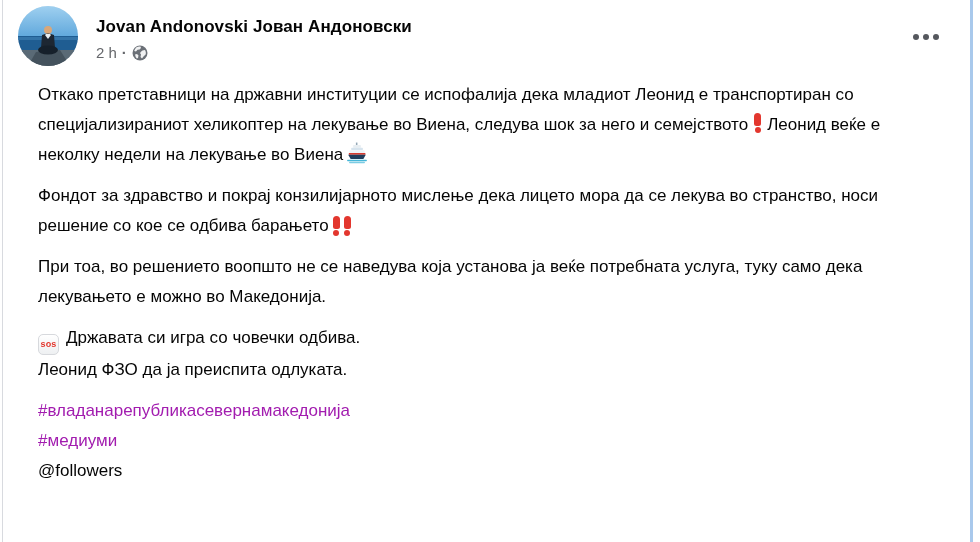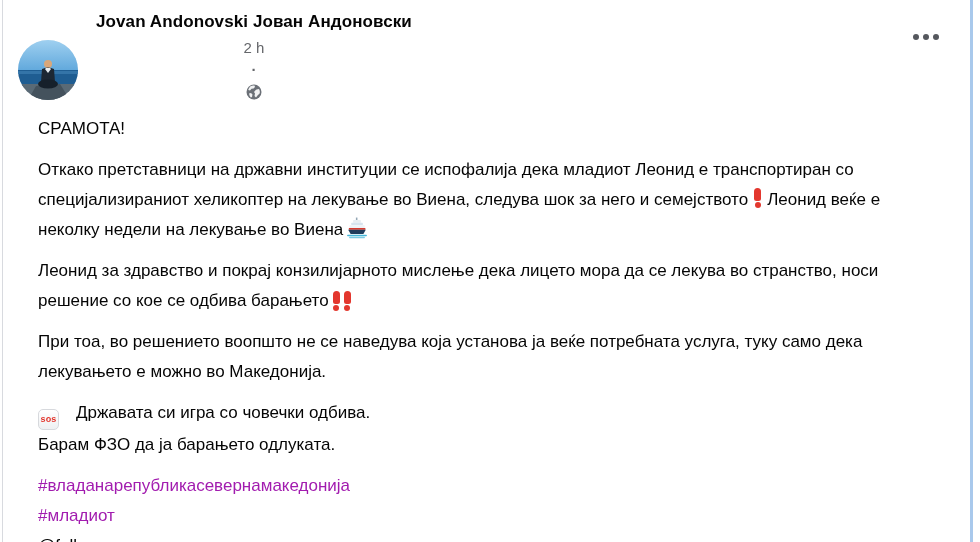--- a/index.html
+++ b/index.html
@@ -20,21 +20,21 @@
   .edge-right {
     position: absolute; right: 7px; top: 0; bottom: 0;
     width: 3px; background: #a9c9ec;
   }
 
   
   .post-header {
     position: relative;
     padding: 6px 48px 0 18px;
     display: flex;
-    align-items: flex-end;
+    align-items: center;
   }
   .avatar {
     width: 60px; height: 60px;
     border-radius: 50%;
     overflow: hidden;
     flex: 0 0 auto;
     cursor: pointer;
     box-shadow: 0 0 0 1px rgba(0,0,0,.06) inset;
   }
   .avatar svg { display: block; }
@@ -46,21 +46,20 @@
     letter-spacing: .1px;
     cursor: pointer;
   }
   .meta-row {
     margin-top: 7px;
     display: flex;
     align-items: center;
     gap: 5px;
     font-size: 15px;
     color: #65676B;
-    flex-direction: column;
   }
   .meta-sep { font-weight: 700; }
   .globe-icon svg { display: block; margin-top: 1px; }
 
   .more-button {
     position: absolute;
     right: 36px; top: 24px;
     width: 36px; height: 26px;
     display: flex;
     align-items: center;
@@ -112,21 +111,21 @@
   }
   .dbl-excl { white-space: nowrap; margin-left: 2px; }
   .dbl-excl .excl { margin: 0 1px; }
 
   
   .sos {
     display: inline-flex;
     align-items: center;
     justify-content: center;
     width: 21px; height: 21px;
-    margin-right: 17px;
+    margin-right: 7px;
     vertical-align: -4px;
     border-radius: 5px;
     border: 1px solid #d7d9dd;
     background: linear-gradient(#ffffff, #eef0f2);
     color: #e3372e;
     font-size: 9px;
     font-weight: 700;
     letter-spacing: .2px;
     text-transform: lowercase;
   }
@@ -177,38 +176,37 @@
       </div>
     </div>
     <div class="more-button">
       <i></i>
         <i></i>
         <i></i>
     </div>
   </div>
 
   <div class="post-body">
-    <p><span>СРАМОТА!</span></p>
 
     <p><span>Откако претставници на државни институции се испофалија дека младиот Леонид е транспортиран со специјализираниот хеликоптер на лекување во Виена, следува шок за него и семејството</span><span class="emj excl"><span class="bar"></span><span class="dot"></span></span><span>Леонид веќе е неколку недели на лекување во Виена</span><svg class="ship emj" viewBox="0 0 20 20">
           <rect x="9" y="0.5" width="1.4" height="3" fill="#94a7b5"></rect>
           <rect x="6.5" y="2.8" width="7" height="2.4" rx="0.5" fill="#e8eef2"></rect>
           <rect x="4.8" y="5.2" width="10.5" height="2.4" rx="0.5" fill="#d7e4ee"></rect>
           <rect x="3.2" y="7.6" width="13.8" height="2.4" rx="0.5" fill="#eef3f7"></rect>
           <rect x="2.6" y="10" width="15" height="1.6" fill="#d63a2f"></rect>
           <path d="M2 11.6 L18 11.6 L15.8 15.4 L4.2 15.4 Z" fill="#1f3d5c"></path>
           <rect x="1" y="16.2" width="18" height="1.3" rx="0.6" fill="#45b6d8"></rect>
           <rect x="2.8" y="18" width="14.4" height="1.3" rx="0.6" fill="#45b6d8" opacity="0.7"></rect>
         </svg></p>
 
-    <p><span>Леонид за здравство и покрај конзилијарното мислење дека лицето мора да се лекува во странство, носи решение со кое се одбива барањето</span><span class="emj dbl-excl"><span class="emj excl"><span class="bar"></span><span class="dot"></span></span><span class="emj excl"><span class="bar"></span><span class="dot"></span></span></span></p>
+    <p><span>Фондот за здравство и покрај конзилијарното мислење дека лицето мора да се лекува во странство, носи решение со кое се одбива барањето</span><span class="emj dbl-excl"><span class="emj excl"><span class="bar"></span><span class="dot"></span></span><span class="emj excl"><span class="bar"></span><span class="dot"></span></span></span></p>
 
     <p><span>При тоа, во решението воопшто не се наведува која установа ја веќе потребната услуга, туку само дека лекувањето е можно во Македонија.</span></p>
 
-    <p><span class="sos">sos</span><span>Државата си игра со човечки одбива.</span><br><span>Барам ФЗО да ја барањето одлуката.</span></p>
+    <p><span class="sos">sos</span><span>Државата си игра со човечки одбива.</span><br><span>Леонид ФЗО да ја преиспита одлуката.</span></p>
 
     <p class="hashtag-block">
       <a class="hashtag">#владанарепубликасевернамакедонија</a>
-      <a class="hashtag">#младиот</a>
+      <a class="hashtag">#медиуми</a>
       <span class="mention-plain">@followers</span>
     </p>
   </div>
 </div>
 
 </body></html>

